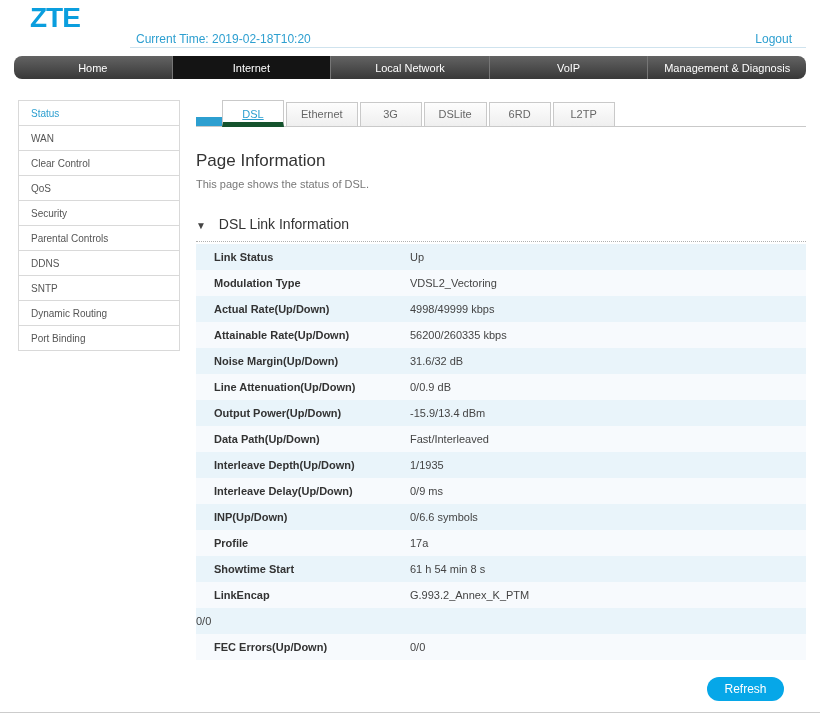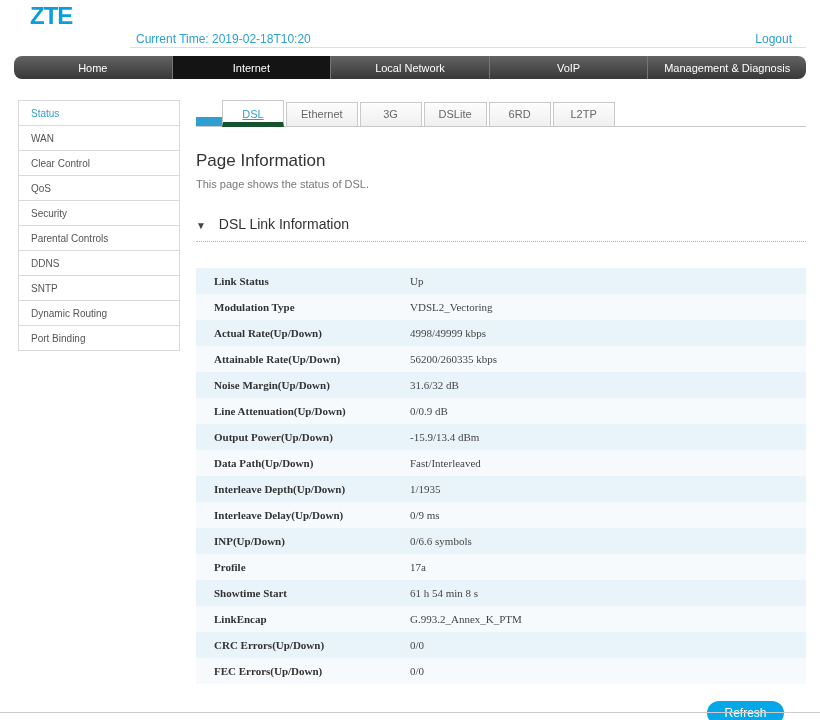--- a/index.html
+++ b/index.html
@@ -5,21 +5,21 @@
   * { margin:0; padding:0; box-sizing:border-box; }
   html,body { background:#fff; }
   body {
     width:820px; height:720px; position:relative; overflow:hidden;
     font-family:"Liberation Sans", sans-serif; color:#333;
   }
 
   
   .header { position:absolute; left:0; top:0; width:820px; height:56px; background:#fff; }
   .logo {
-    position:absolute; left:30px; top:2px; font-size:24px; font-weight:700;
+    position:absolute; left:30px; top:2px; font-size:28px; font-weight:700;
     letter-spacing:-1px; color:var(--logo_blue,#0a9ede);
   }
   .header-line { position:absolute; left:130px; right:14px; top:47px; border-bottom:1px solid #cfe3ee; }
   .time { position:absolute; left:136px; top:32px; font-size:12px; color:var(--accent,#2d9fd0); }
   .logout { position:absolute; right:28px; top:32px; font-size:12px; color:var(--accent,#2d9fd0); cursor:pointer; text-decoration:none; }
 
   
   .nav {
     position:absolute; left:14px; right:14px; top:56px; height:23px; display:flex;
     background:linear-gradient(#636363,#383838); border-radius:8px; overflow:hidden;
@@ -65,21 +65,21 @@
 
   .page-title { margin-top:24px; font-size:17px; font-weight:400; color:#333; }
   .page-desc { margin-top:7px; font-size:11px; color:#777; }
 
   .section-header {
     margin-top:26px; padding-bottom:9px; font-size:14px; color:#333;
     border-bottom:1px dotted #b0b0b0; cursor:pointer;
   }
   .section-header .arrow { font-size:10px; color:#444; margin-right:9px; }
 
-  .table { margin-top:26px; width:100%;font-family:Liberation Serif, serif; }
+  .table { margin-top:2px; width:100%; }
   .t-row { display:flex; align-items:center; height:26px; font-size:11px; background:var(--stripe_a,#e9f4fa); }
   .t-row.alt { background:var(--stripe_b,#f7fafd); }
   .t-label { width:214px; padding-left:18px; font-weight:bold; color:#333; }
   .t-value { color:#444; }
 
   .button-row { text-align:right; padding-right:22px; margin-top:17px; }
   .refresh-btn {
     width:77px; height:24px; background:var(--button_blue,#06a7e8); color:#fff;
     border:none; border-radius:12px; font-size:12px; font-family:"Liberation Sans", sans-serif;
     cursor:pointer;
@@ -267,21 +267,20 @@
         <div class="t-label">Showtime Start</div>
         <div class="t-value">61 h 54 min 8 s</div>
       </div>
 
       <div class="t-row alt">
         <div class="t-label">LinkEncap</div>
         <div class="t-value">G.993.2_Annex_K_PTM</div>
       </div>
 
       <div class="t-row">
-        <div class="t-label">CRC Errors(Up/Down)</div>
         <div class="t-value">0/0</div>
       </div>
 
       <div class="t-row alt">
         <div class="t-label">FEC Errors(Up/Down)</div>
         <div class="t-value">0/0</div>
       </div>
     </div>
 
   <div class="button-row">

